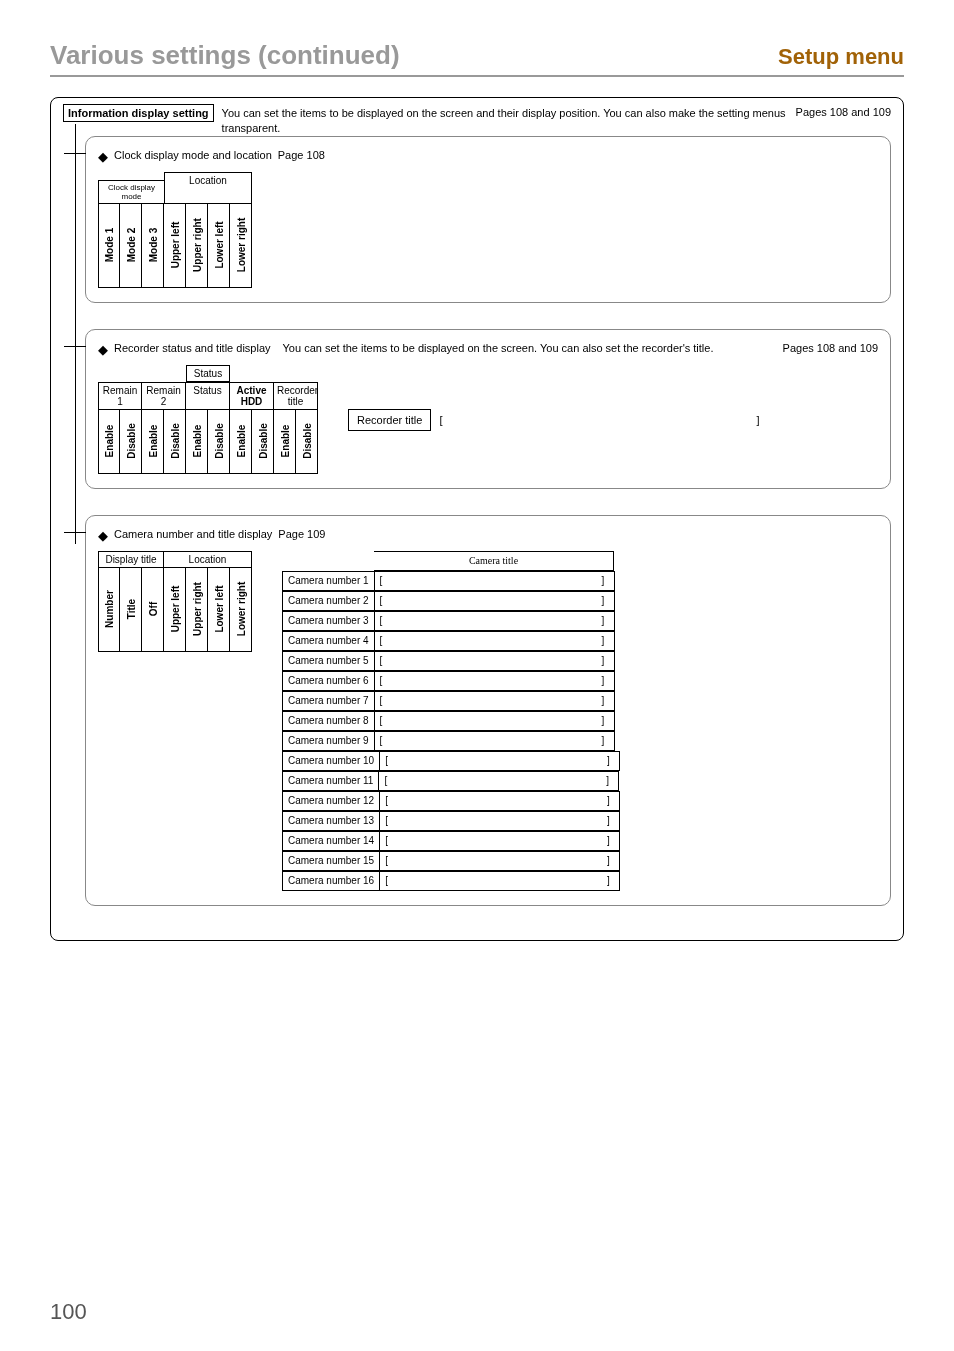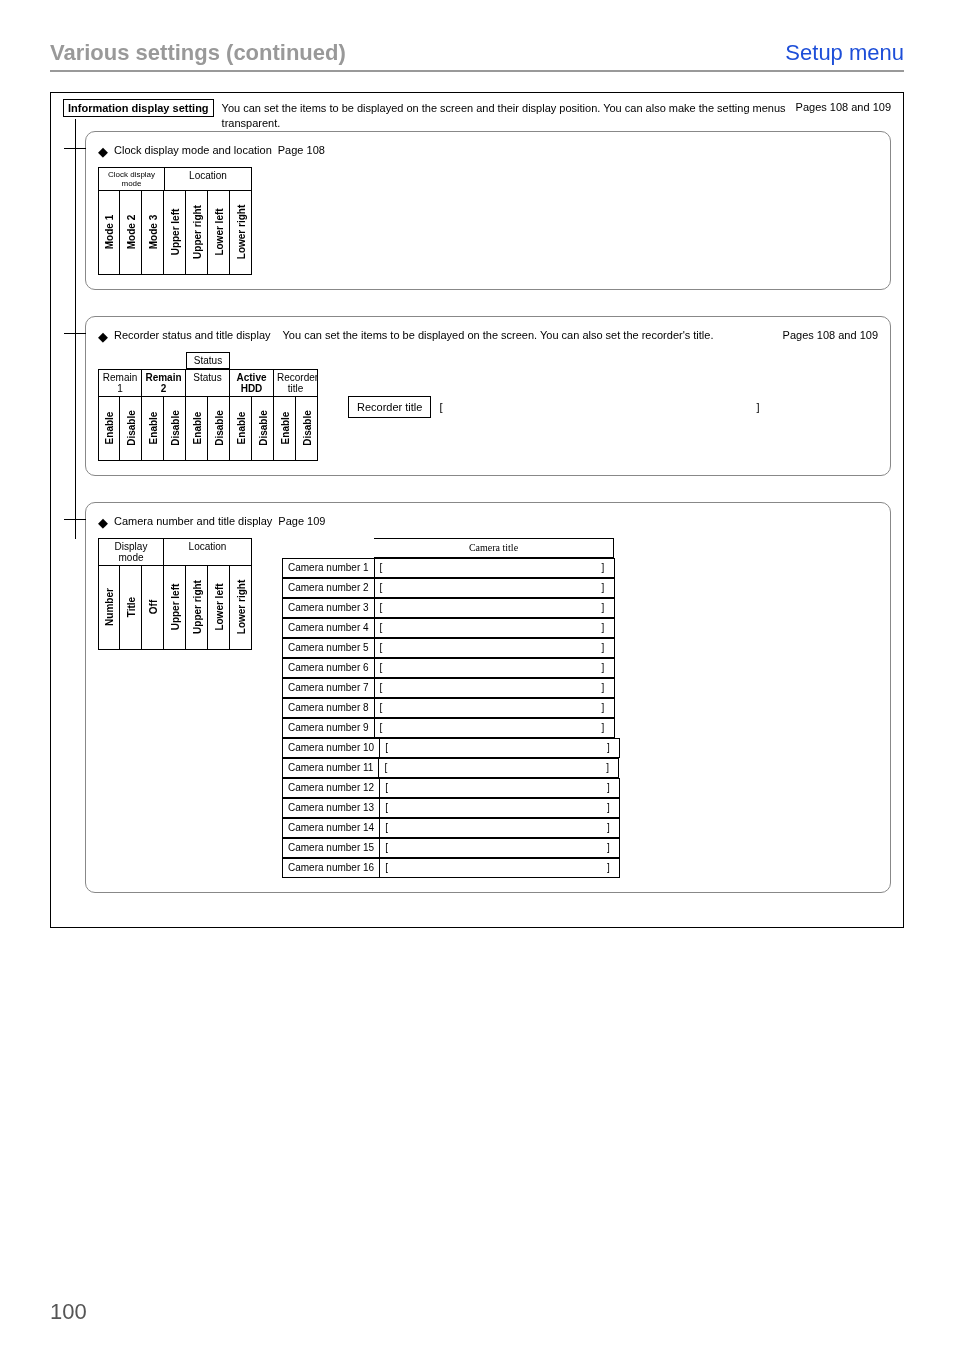--- a/index.html
+++ b/index.html
@@ -6,23 +6,23 @@
     body {
       font-family: Arial, Helvetica, sans-serif;
       background: #fff;
       color: #000;
       width: 954px;
       height: 1351px;
       position: relative;
       padding: 40px 50px;
     }
     .page-title-row { display: flex; justify-content: space-between; align-items: baseline; border-bottom: 2px solid #999; padding-bottom: 4px; margin-bottom: 20px; }
-    .page-title { font-size: 22px; font-weight: bold; color: #999; }
-    .section-right { font-size: 22px; font-weight: normal; color: #1d4ed8; }
-    .outer-box { border: 1.5px solid #000; border-radius: 0; padding: 8px 12px; position: relative; margin-bottom: 10px; }
+    .page-title { font-size: 26px; font-weight: bold; color: #999; }
+    .section-right { font-size: 22px; font-weight: bold; color: #a16207; }
+    .outer-box { border: 1.5px solid #000; border-radius: 8px; padding: 8px 12px; position: relative; margin-bottom: 10px; }
     .outer-header { display: flex; align-items: flex-start; gap: 8px; font-size: 11px; }
     .outer-header .label { font-weight: bold; border: 1px solid #000; padding: 2px 4px; background:#fff; position: relative; top:-2px;}
     .outer-header .desc { flex: 1; line-height: 1.35; }
     .outer-header .pageref { white-space: nowrap; }
     .transparent-row { font-size: 11px; margin: 14px 0 24px 20px; display: flex; align-items: center; gap: 40px; }
     .checkbox { display:inline-flex; align-items:center; gap:6px; font-weight:bold;}
     .checkbox .box { width:11px; height:11px; border:1px solid #000; display:inline-block;}
     .tree-area { margin-left: 22px; position: relative; }
     .connector-v { position:absolute; left:-10px; top:-12px; width:1px; height: 420px; background:#000;}
     .sub-box { border: 1px solid #888; border-radius: 10px; padding: 12px 12px 14px 12px; margin-bottom: 26px; position: relative; background:#fff; }
@@ -71,21 +71,21 @@
     <div class="connector-v"></div>
 
     <div class="sub-box">
       <div class="diamond-row">
         <span class="diamond">◆</span>
         <span class="slabel">Clock display mode and location</span>
         <span class="spage">Page 108</span>
       </div>
       <div class="small-tbl-wrap">
         <div style="display:flex;">
-          <div class="head-row" style="width:66px;border-right:none;font-size:8px;">Clock display mode</div>
+          <div class="head-row" style="width:66px;border-right:none;font-size:8px;margin-top:8px;">Clock display mode</div>
           <div class="head-row" style="width:88px;">Location</div>
         </div>
         <div class="cols">
           <div class="col">
               <div class="vtext">Mode 1</div>
             </div>
           <div class="col" style="border-left:none;">
               <div class="vtext">Mode 2</div>
             </div>
           <div class="col" style="border-left:none;">
@@ -116,21 +116,21 @@
       </div>
       <div class="rec-row">
         <div class="small-tbl-wrap">
           <div style="display:flex;">
             <div class="head-row" style="width:88px;visibility:hidden;">.</div>
             <div class="head-row" style="width:44px;">Status</div>
             <div class="head-row" style="width:88px;visibility:hidden;border-left:none;">.</div>
           </div>
           <div style="display:flex;">
             <div class="head-row" style="width:44px;">Remain 1</div>
-            <div class="head-row" style="width:44px;border-left:none;font-weight:bold;">Remain 2</div>
+            <div class="head-row" style="width:44px;border-left:none;">Remain 2</div>
             <div class="head-row" style="width:44px;border-left:none;">Status</div>
             <div class="head-row" style="width:44px;border-left:none;font-weight:bold;">Active HDD</div>
             <div class="head-row" style="width:44px;border-left:none;">Recorder title</div>
           </div>
           <div class="cols">
             <div class="col" style="height:64px;">
                 <div class="vtext">Enable</div>
               </div>
             <div class="col" style="height:64px;border-left:none;">
                 <div class="vtext">Disable</div>
@@ -174,21 +174,21 @@
 
     <div class="sub-box">
       <div class="diamond-row">
         <span class="diamond">◆</span>
         <span class="slabel">Camera number and title display</span>
         <span class="spage">Page 109</span>
       </div>
       <div class="cam-grid">
         <div class="cam-left small-tbl-wrap">
           <div style="display:flex;">
-            <div class="head-row" style="width:66px;">Display mode</div>
+            <div class="head-row" style="width:66px;">Display title</div>
             <div class="head-row" style="width:88px;border-left:none;">Location</div>
           </div>
           <div class="cols">
             <div class="col">
                 <div class="vtext">Number</div>
               </div>
             <div class="col" style="border-left:none;">
                 <div class="vtext">Title</div>
               </div>
             <div class="col" style="border-left:none;">

